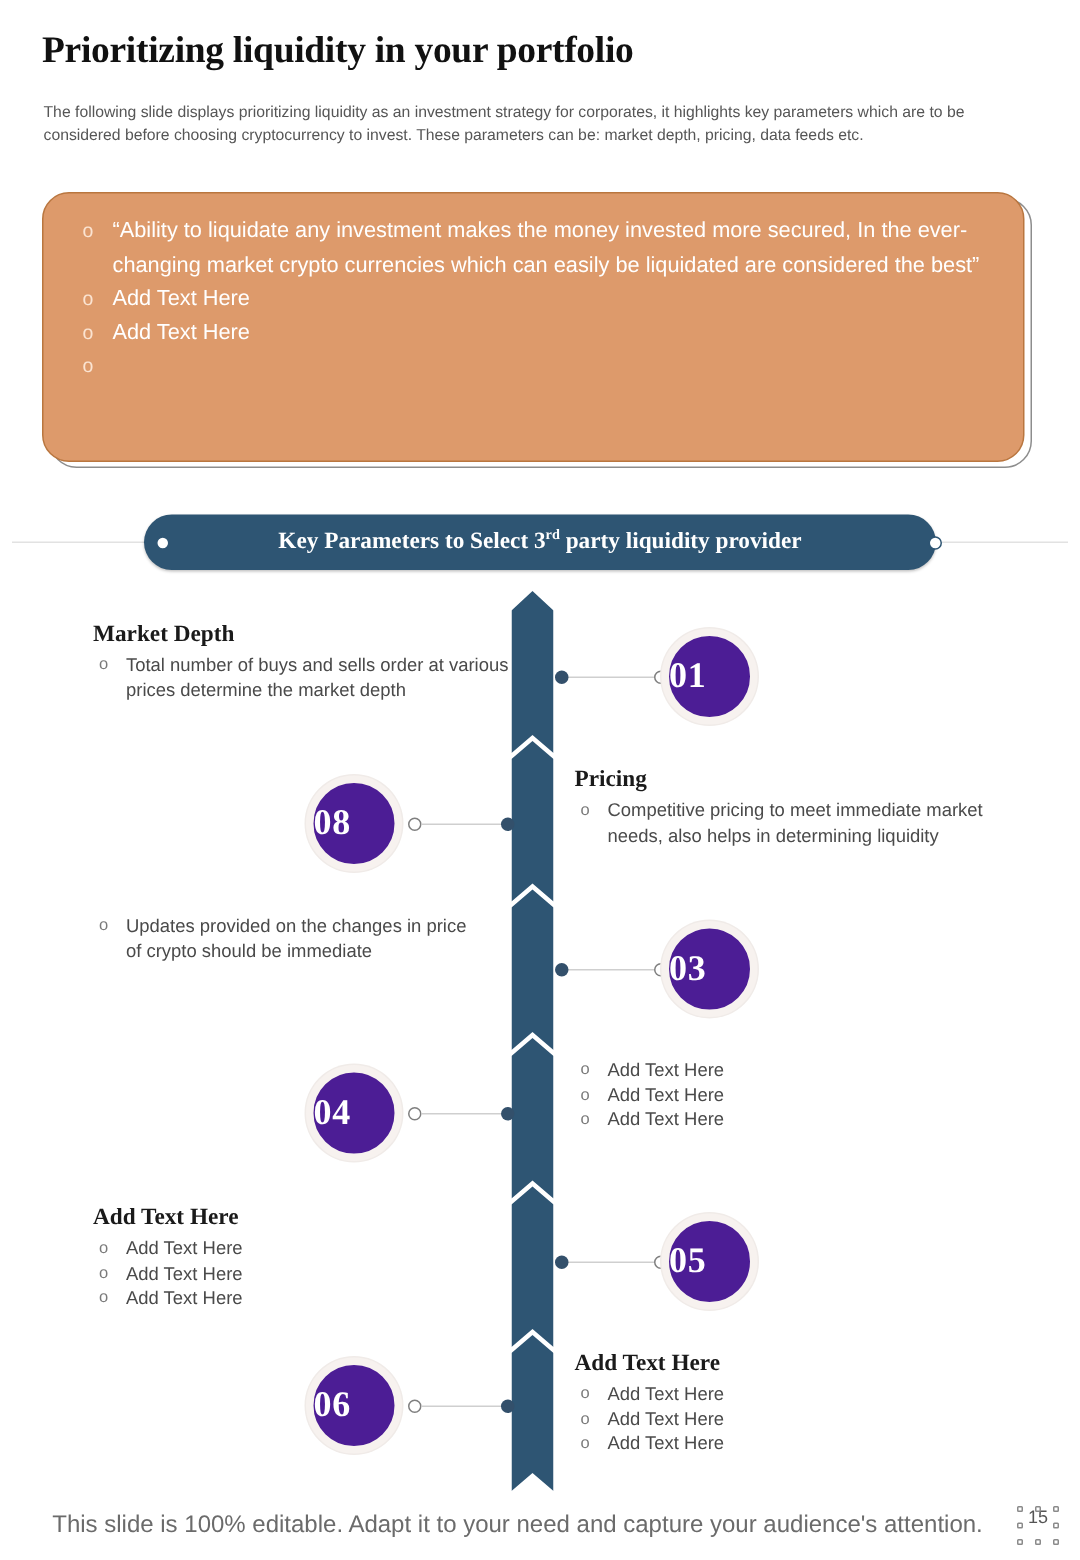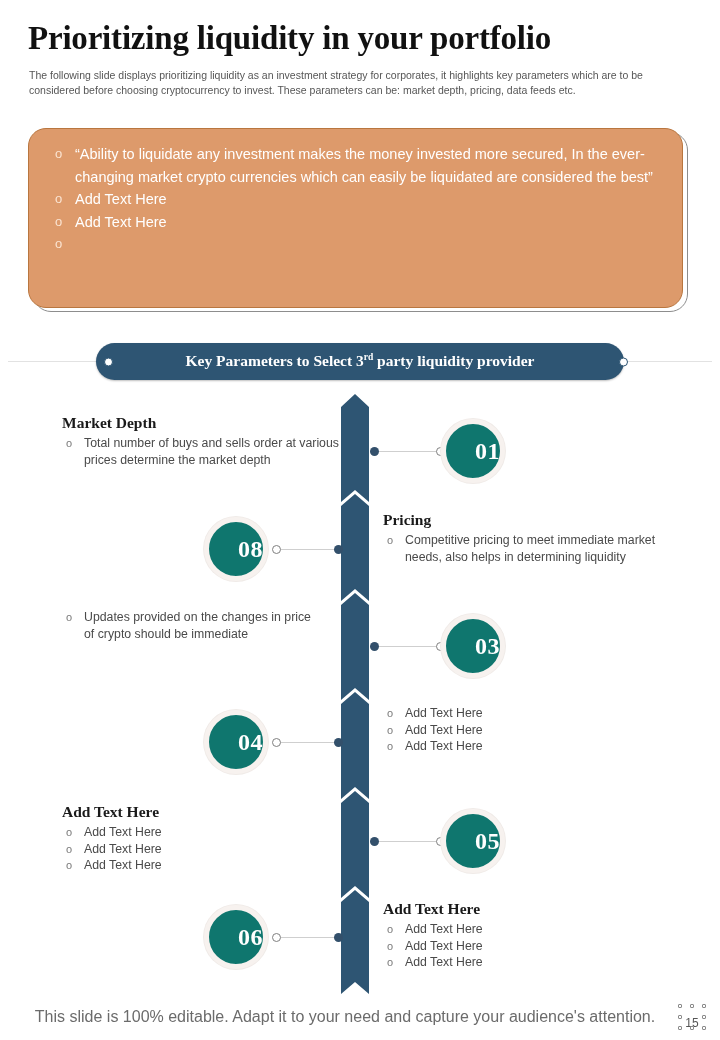--- a/index.html
+++ b/index.html
@@ -10,21 +10,21 @@
     font-family:"Liberation Sans", sans-serif;
     color:#3c3c3c;
     position:relative;
     overflow:hidden;
   }
 
   
   .slide-title{
     position:absolute; left:28px; top:20px;
     font-family:"Liberation Serif", serif;
-    font-weight:bold; font-size:33px; color:#111111;
+    font-weight:bold; font-size:25px; color:#111111;
     letter-spacing:-0.2px;
   }
   .slide-intro{
     position:absolute; left:29px; top:68px; width:655px;
     font-size:10.5px; line-height:15px; color:#565656;
   }
 
   
   .callout-shadow{
     position:absolute; left:33px; top:132px;
@@ -84,23 +84,23 @@
   
   .spine{
     position:absolute; left:341px; top:394px;
     width:28px; height:600px;
   }
 
   
   .badge{
     position:absolute;
     width:64px; height:64px; border-radius:50%;
-    background:#0f766e;
+    background:#4c1d95;
     border:5px solid #f7f2ef;
-    display:flex; align-items:center; justify-content:flex-end;
+    display:flex; align-items:center; justify-content:flex-start;
     box-shadow:0 0 0 1px #f0ebe8;
   }
   .badge-num{
     font-family:"Liberation Serif", serif;
     color:#ffffff; font-size:24px; font-weight:bold;
     letter-spacing:0.5px;
   }
 
   
   .conn-line{ position:absolute; height:1px; background:#cfcfcf; }
@@ -131,21 +131,21 @@
   }
 
   
   .footer-note{
     position:absolute; left:0; top:1008px; width:690px;
     text-align:center; font-size:16px; color:#6b6b6b;
   }
   .page-marker{
     position:absolute; left:678px; top:1004px;
     width:28px; height:26px;
-    display:flex; align-items:flex-end; justify-content:center;
+    display:flex; align-items:flex-start; justify-content:center;
     font-size:12px; color:#555555;
   }
   .page-marker .handles{ position:absolute; inset:0; }
   .page-marker .handles i{
     position:absolute; width:4px; height:4px;
     border:1px solid #8a8a8a; background:#ffffff; border-radius:1px;
   }
 </style>
 </head>
 <body>

